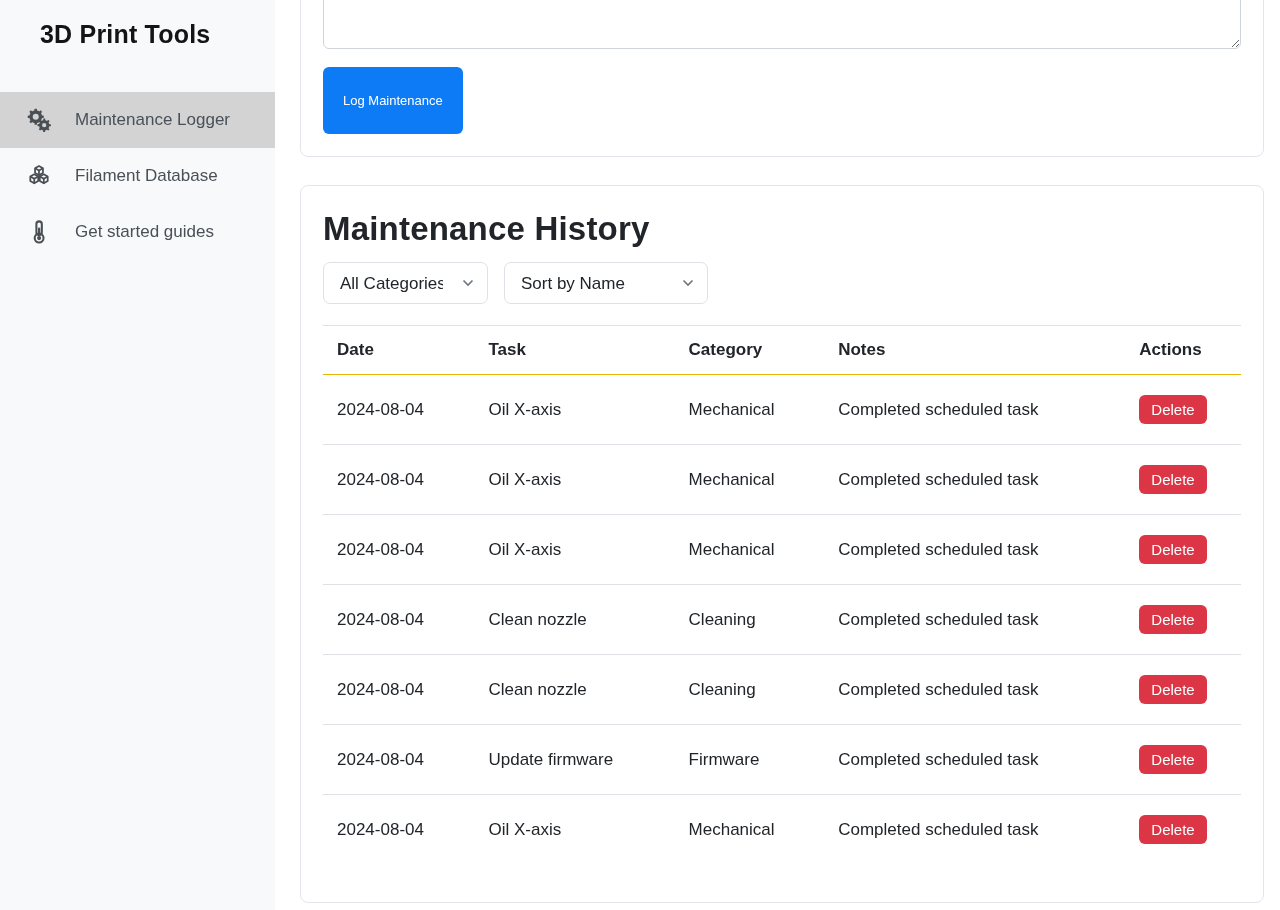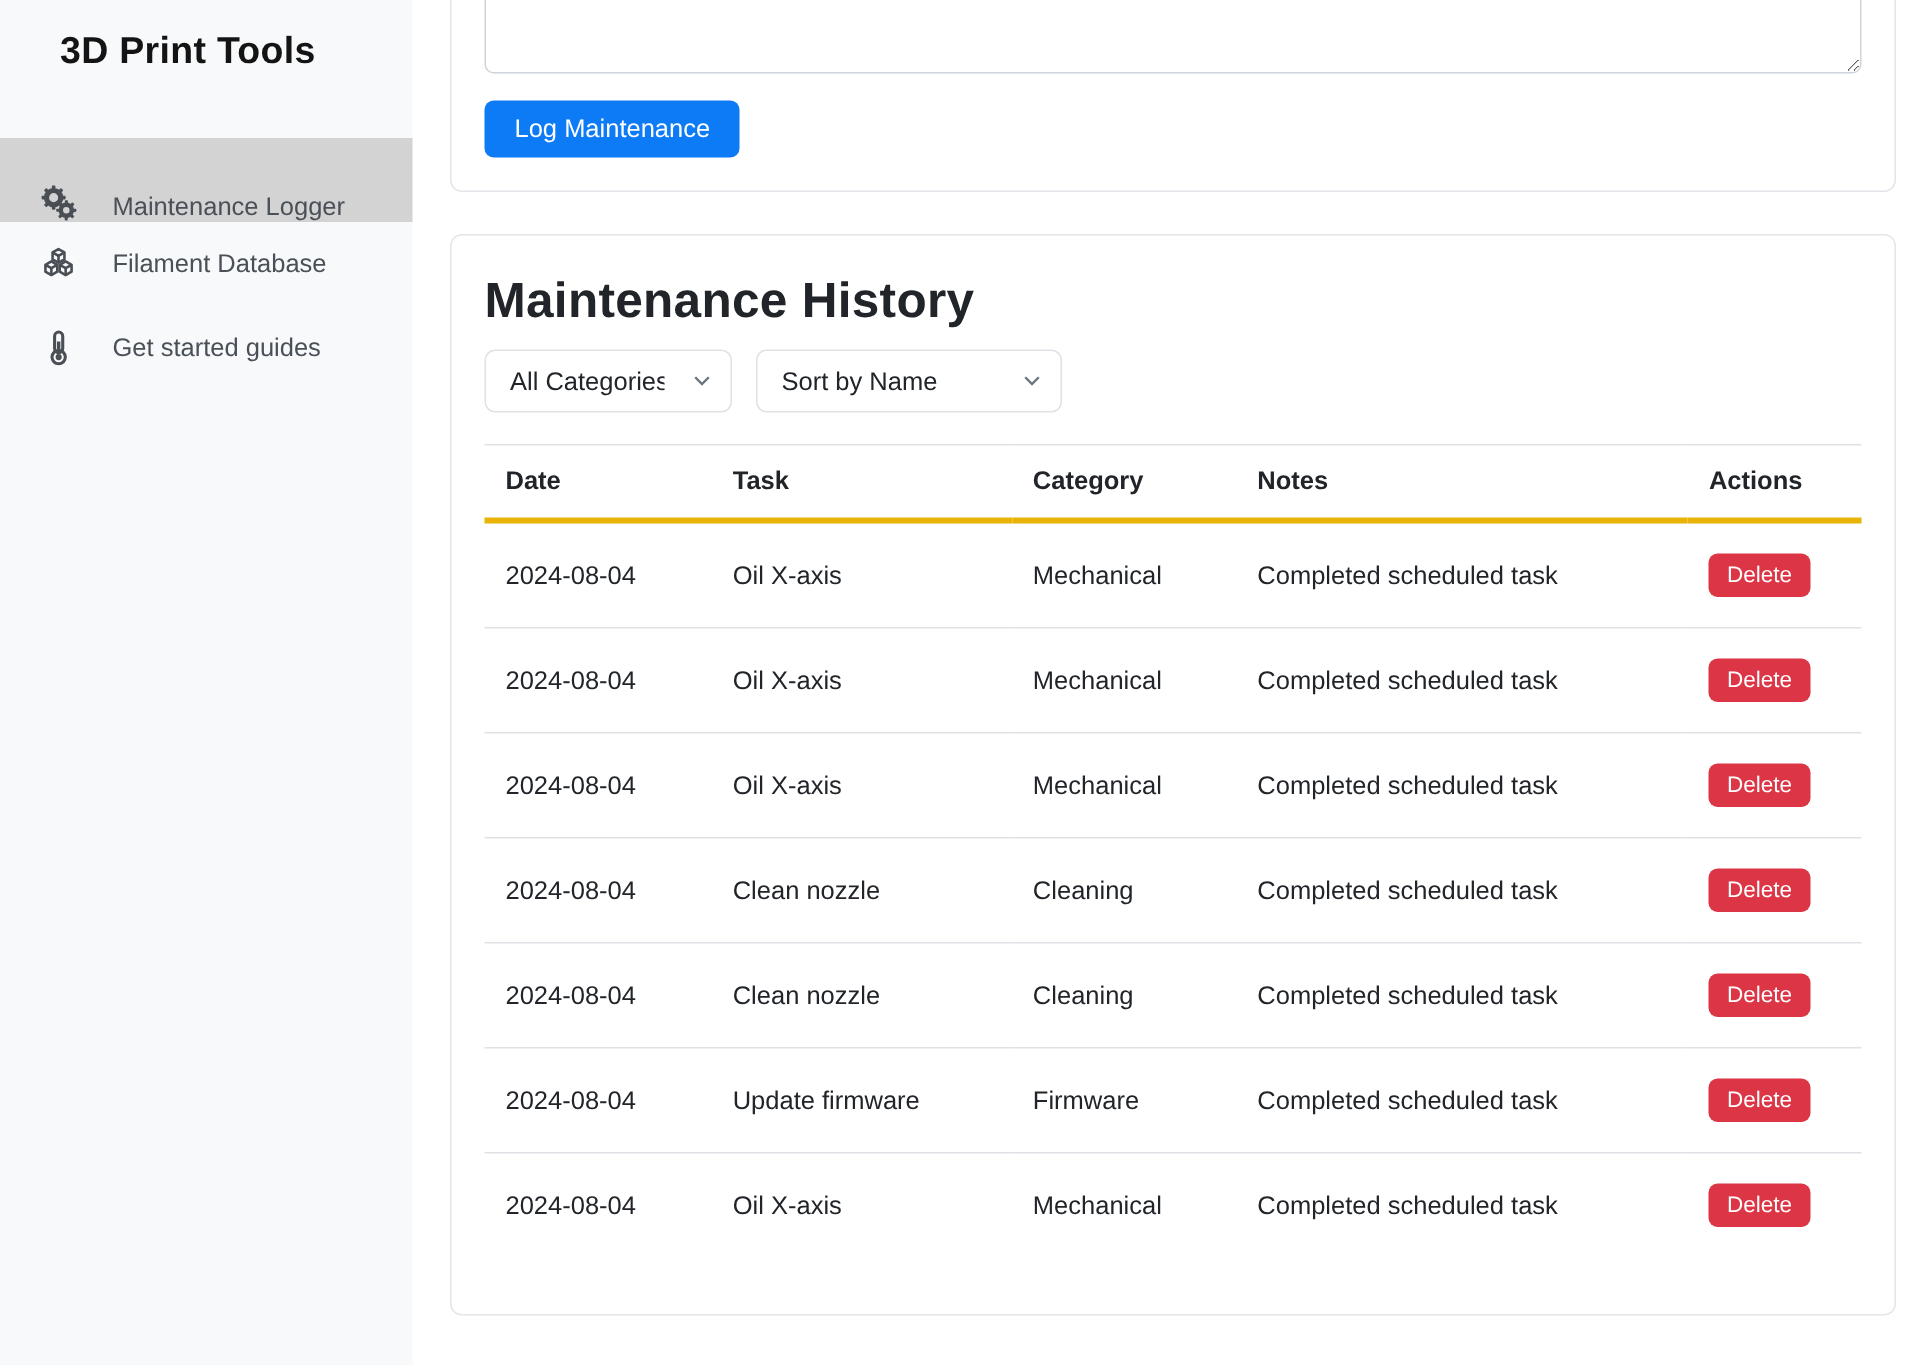--- a/index.html
+++ b/index.html
@@ -29,42 +29,42 @@
     padding:20px 12px 0 40px;
     font-size:25px;font-weight:700;color:#141414;
     letter-spacing:.2px;
   }
   .nav{margin-top:43px;}
   .nav-item{
     display:flex;align-items:center;
     height:56px;padding:0 16px 0 26px;
     color:var(--muted-text);font-size:17px;cursor:pointer;
   }
-  .nav-item.active{background:var(--sidebar-active);align-items:flex-end;}
+  .nav-item.active{background:var(--sidebar-active);}
   .nav-icon{width:26px;height:26px;margin-right:23px;flex:none;}
   .nav-icon svg{width:26px;height:26px;display:block;}
   
   .main{flex:1;padding:0 16px 0 25px;}
   .card{
     background:#fff;border:1px solid #e2e6ea;border-radius:8px;
   }
   .card-log{margin-top:-62px;padding:22px;}
   .notes-textarea{
     width:100%;height:88px;display:block;
     border:1px solid var(--input-border);border-radius:6px;
     font-family:inherit;font-size:16px;padding:8px 12px;
     resize:both;color:var(--text);
   }
   .btn{
     display:inline-block;border:none;border-radius:6px;
     font-family:inherit;cursor:pointer;color:#fff;
   }
   .btn-primary{
     background:var(--primary);
-    font-size:17px;padding:9px 20px;margin-top:18px;
+    font-size:13px;padding:26px 20px;margin-top:18px;
   }
   .card-history{margin-top:28px;padding:24px 22px 38px;}
   .history-title{
     font-size:33px;font-weight:600;color:var(--text);
     margin-bottom:14px;letter-spacing:.2px;
   }
   .filters{display:flex;gap:16px;}
   .select-wrap{position:relative;display:inline-block;}
   .select-wrap select{
     appearance:none;-webkit-appearance:none;-moz-appearance:none;
@@ -81,21 +81,21 @@
   .select-sort select{width:204px;}
   
   table{
     width:100%;border-collapse:collapse;table-layout:fixed;
     margin-top:21px;
   }
   thead th{
     text-align:left;font-size:17px;font-weight:700;color:var(--text);
     padding:14px 14px;
     border-top:1px solid var(--border);
-    border-bottom:4px solid #eab308;
+    border-bottom:1px solid #eab308;
   }
   tbody td{
     font-size:17px;color:var(--text);
     padding:20px 14px;vertical-align:middle;
     border-bottom:1px solid var(--border);
   }
   tbody tr:last-child td{border-bottom:none;}
   .btn-delete{
     background:var(--danger);font-size:15px;padding:6px 12px;
   }

